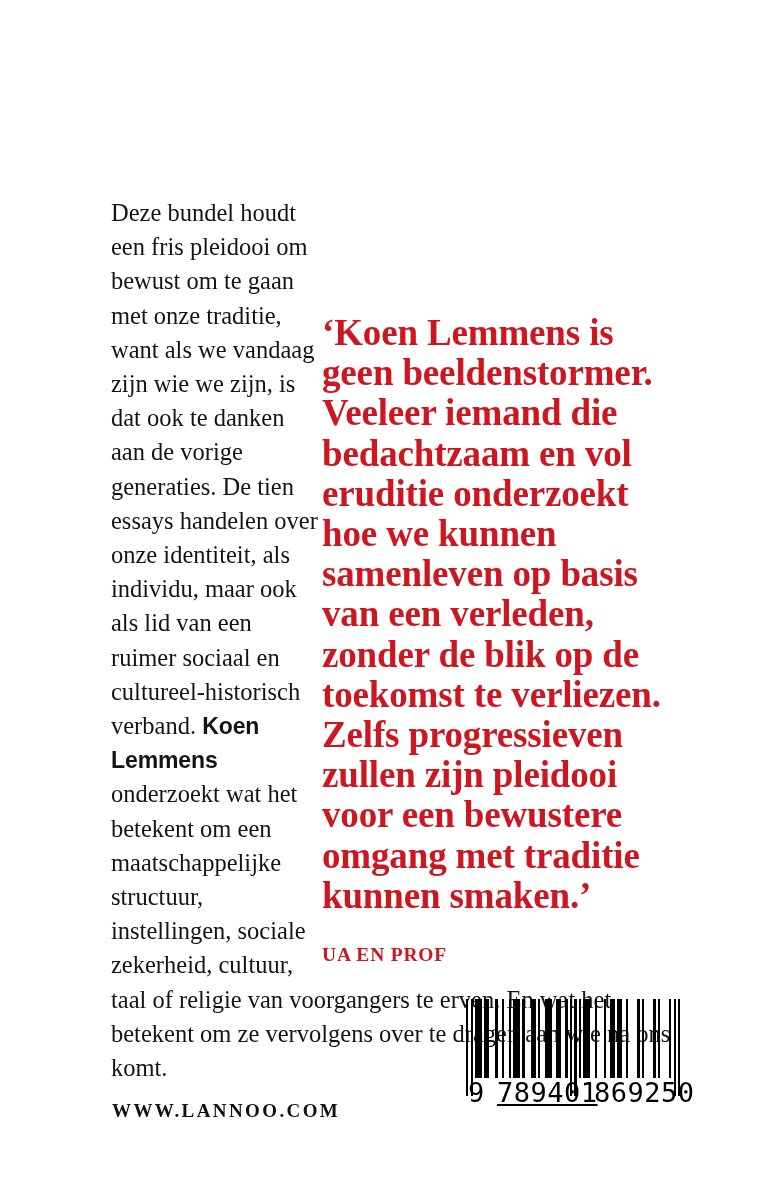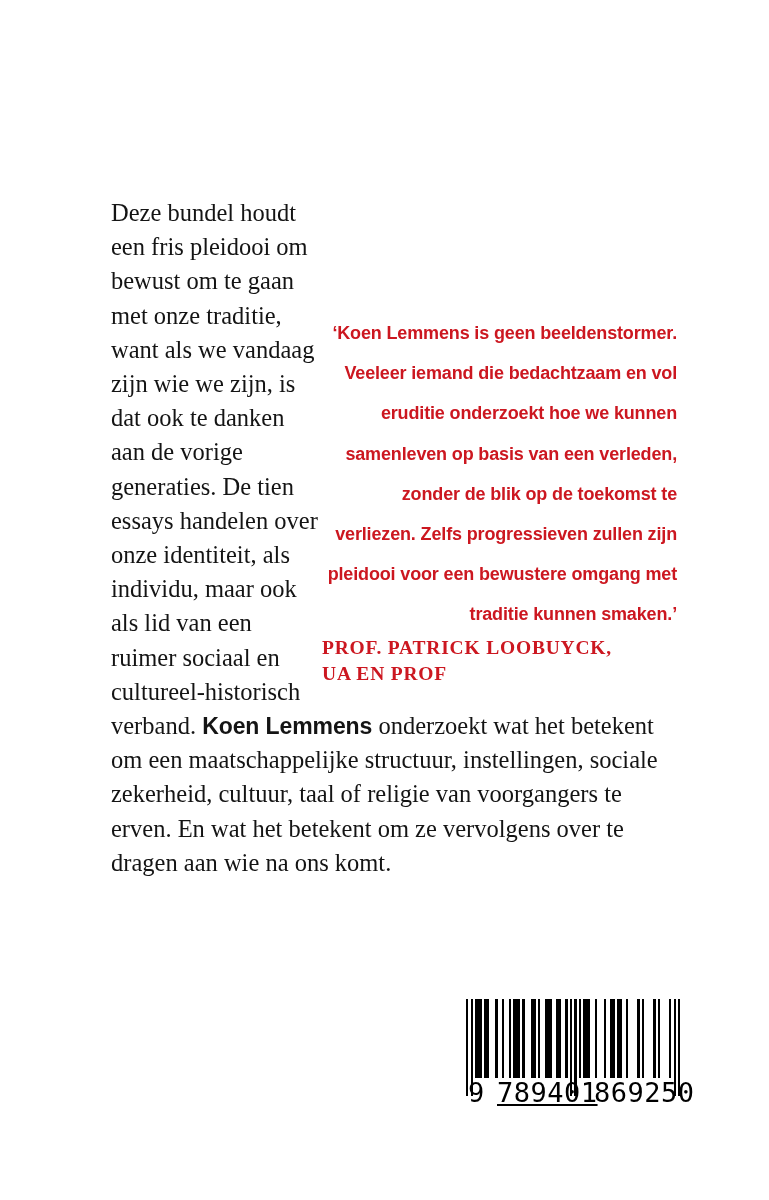--- a/index.html
+++ b/index.html
@@ -59,27 +59,26 @@
   
   .quote-spacer {
     float: right;
     width: 355px;
     height: 117px;
     margin: 0;
   }
 
   .quote {
     color: #CC1720;
-    font-family: Liberation Sans, sans-serif;
-    font-weight: bold;
-    font-size: 18px;
+    font-family: Liberation Serif, serif;
+    font-weight: bold;
+    font-size: 37px;
     line-height: 40.2px;
     margin: 0;
     letter-spacing: -0.15px;
-    text-align: right;
   }
 
   .quote-attrib {
     color: #CC1720;
     font-family: "Liberation Serif", serif;
     font-weight: bold;
     font-size: 19.5px;
     line-height: 26px;
     letter-spacing: 0.8px;
     margin: 2px 0 0 0;
@@ -140,26 +139,27 @@
 <body>
 
 <div id="cover">
 
   <div class="copy-block">
 
     <div class="quote-spacer"></div>
 
     <div class="quote-float">
       <p class="quote">‘Koen Lemmens is geen beeldenstormer. Veeleer iemand die bedachtzaam en vol eruditie onderzoekt hoe we kunnen samenleven op basis van een verleden, zonder de blik op de toekomst te verliezen. Zelfs progressieven zullen zijn pleidooi voor een bewustere omgang met traditie kunnen smaken.’</p>
-      <p class="quote-attrib"><span>PROF. PATRICK LOOBUYCK,</span><br><span>UA EN PROF</span></p>
+      <p class="quote-attrib"><br><span>UA EN PROF</span></p>
     </div>
 
     <p><span>Deze bundel houdt een fris pleidooi om bewust om te gaan met onze traditie, want als we vandaag zijn wie we zijn, is dat ook te danken aan de vorige generaties. De tien essays handelen over onze identiteit, als individu, maar ook als lid van een ruimer sociaal en cultureel-historisch verband. </span><span class="author-name">Koen Lemmens</span><span> onderzoekt wat het betekent om een maatschappelijke structuur, instellingen, sociale zekerheid, cultuur, taal of religie van voorgangers te erven. En wat het betekent om ze vervolgens over te dragen aan wie na ons komt.</span></p>
   </div>
 
+  <div class="site-url">WWW.LANNOO.COM</div>
 
   <div class="barcode-wrap">
     <div class="barcode-bars" id="barcode-bars">
         <i class="b g" style="width: 2.26316px;"></i>
         <i class="w g" style="width: 2.26316px;"></i>
         <i class="b g" style="width: 2.26316px;"></i>
         <i class="w" style="width: 2.26316px;"></i>
         <i class="b" style="width: 6.78947px;"></i>
         <i class="w" style="width: 2.26316px;"></i>
         <i class="b" style="width: 4.52632px;"></i>

